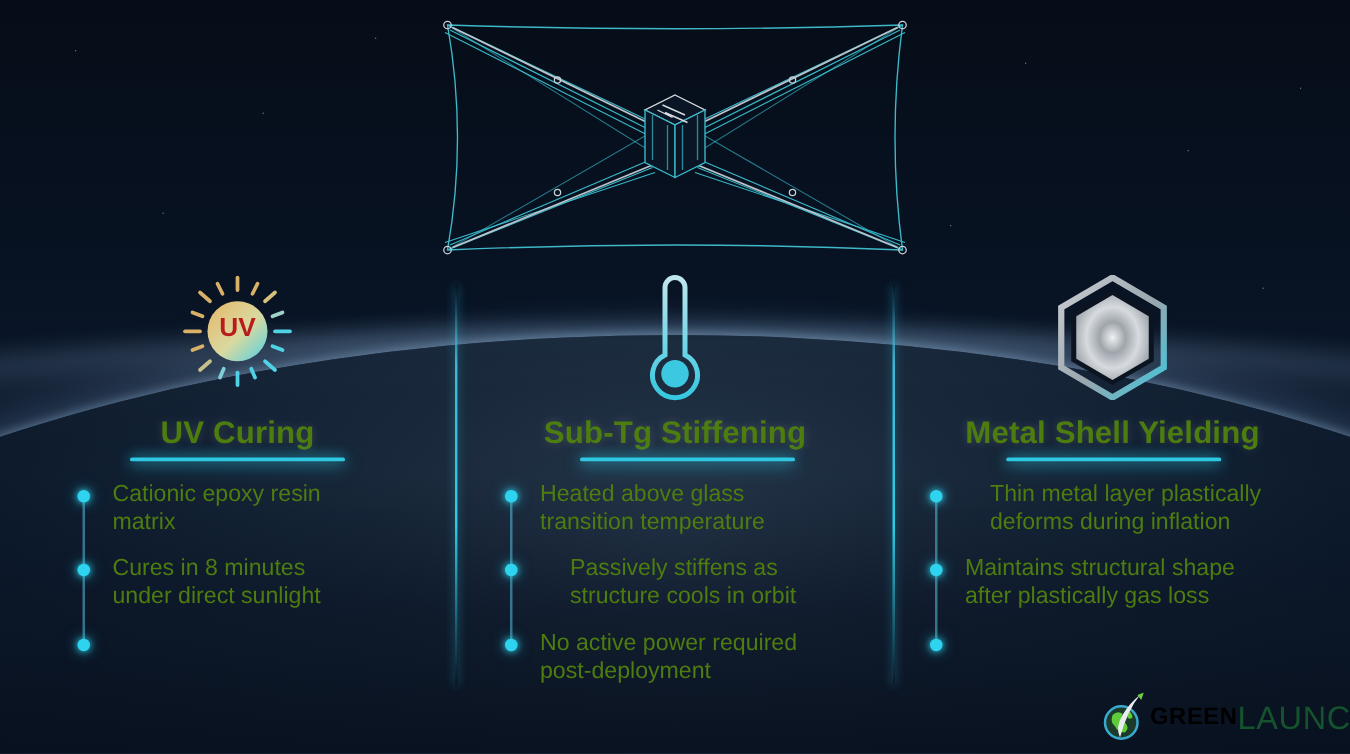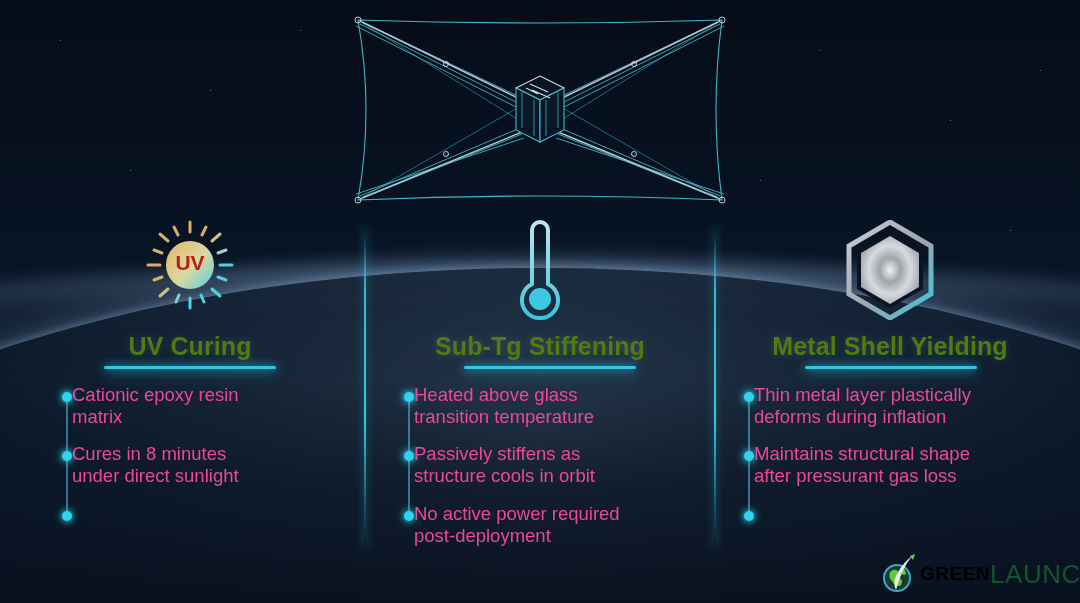--- a/index.html
+++ b/index.html
@@ -65,21 +65,21 @@
     }
     .bullet {
       position: absolute; left: 0; display: flex; align-items: flex-start;
     }
     .dot {
       width: 10px; height: 10px; border-radius: 50%; background: #2ed3ef;
       box-shadow: 0 0 6px #2ed3ef, 0 0 12px rgba(46,211,239,0.6);
       margin-top: 8px; flex-shrink: 0; margin-left: 2px;
     }
     .bullet-text {
-      font-size: 18.5px; line-height: 22px; color: #ec4899;
+      margin-left: 18px; font-size: 18.5px; line-height: 22px; color: #4d7c0f;
       font-family: "Liberation Sans", "DejaVu Sans", sans-serif;
       white-space: pre-line;
     }
 
     .logo {
       position: absolute; left: 882px; top: 552px; height: 44px;
       display: flex; align-items: center;
     }
     .logo-green { font-family: "Liberation Sans", sans-serif; font-weight: bold; font-size: 19px; color: #000000; letter-spacing: 0.5px; margin-left: 4px; }
     .logo-white { font-family: "Liberation Sans", sans-serif; font-size: 26px; color: #14532d; letter-spacing: 0.5px; }
@@ -224,21 +224,21 @@
   </div>
   <div class="title">Sub-Tg Stiffening</div>
   <div class="title-bar" style="left:74px;width:172px;"></div>
   <div class="bullets" style="left:12px;width:290px;">
     <div class="bullet-line" style="top:14px;height:118px;"></div>
     <div class="bullet" style="top:2px;">
       <span class="dot"></span>
       <span class="bullet-text">Heated above glass
 transition temperature</span>
     </div>
-    <div class="bullet" style="top:61px;">
+    <div class="bullet" style="top:61px;gap:24px;">
       <span class="dot"></span>
       <span class="bullet-text">Passively stiffens as
 structure cools in orbit</span>
     </div>
     <div class="bullet" style="top:121px;">
       <span class="dot"></span>
       <span class="bullet-text">No active power required
 post-deployment</span>
     </div>
   </div>
@@ -262,29 +262,29 @@
       </defs>
       <polygon points="45,2 86,26 86,74 45,98 4,74 4,26" fill="none" stroke="url(#hexout)" stroke-width="5"></polygon>
       <polygon points="45,12 78,31 78,69 45,88 12,69 12,31" fill="#0b1420"></polygon>
       <polygon points="45,16 74,33 74,67 45,84 16,67 16,33" fill="url(#hexin)"></polygon>
     </svg>
   </div>
   <div class="title">Metal Shell Yielding</div>
   <div class="title-bar" style="left:75px;width:172px;"></div>
   <div class="bullets" style="left:12px;width:310px;">
     <div class="bullet-line" style="top:14px;height:118px;"></div>
-    <div class="bullet" style="top:2px;">
+    <div class="bullet" style="top:2px;gap:20px;">
       <span class="dot"></span>
       <span class="bullet-text">Thin metal layer plastically
 deforms during inflation</span>
     </div>
     <div class="bullet" style="top:61px;">
       <span class="dot"></span>
       <span class="bullet-text">Maintains structural shape
-after pressurant gas loss</span>
+after plastically gas loss</span>
     </div>
     <div class="bullet" style="top:121px;">
       <span class="dot"></span>
     </div>
   </div>
 </div>
 
 <div class="logo">
   <svg width="34" height="40" viewBox="0 0 34 40">
     <circle cx="15" cy="24" r="13" fill="#1c3a2a" stroke="#3aa9d0" stroke-width="2"></circle>

